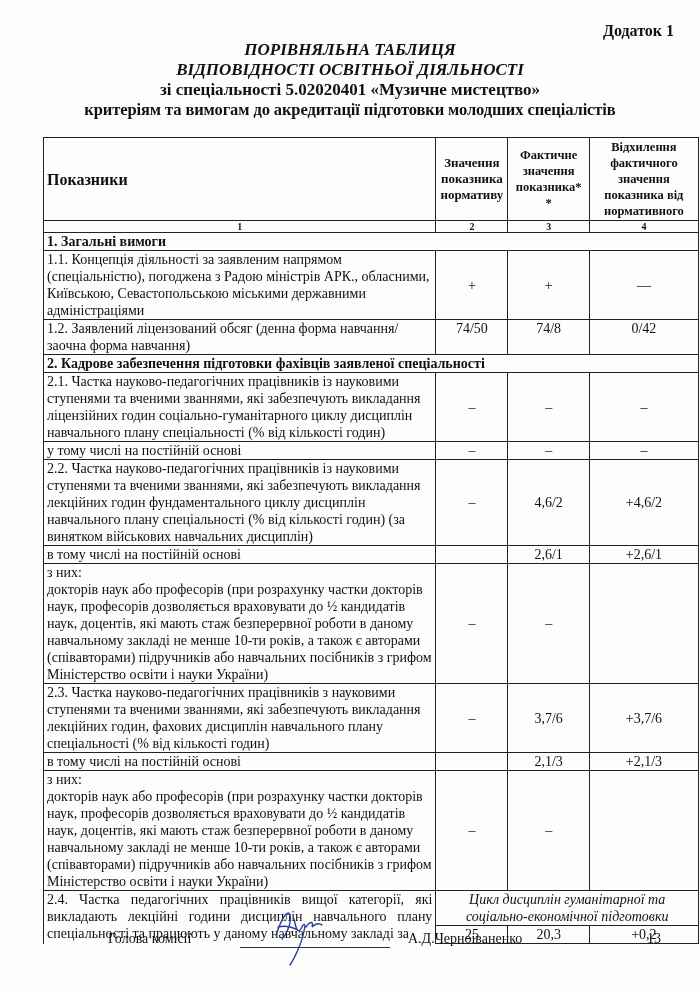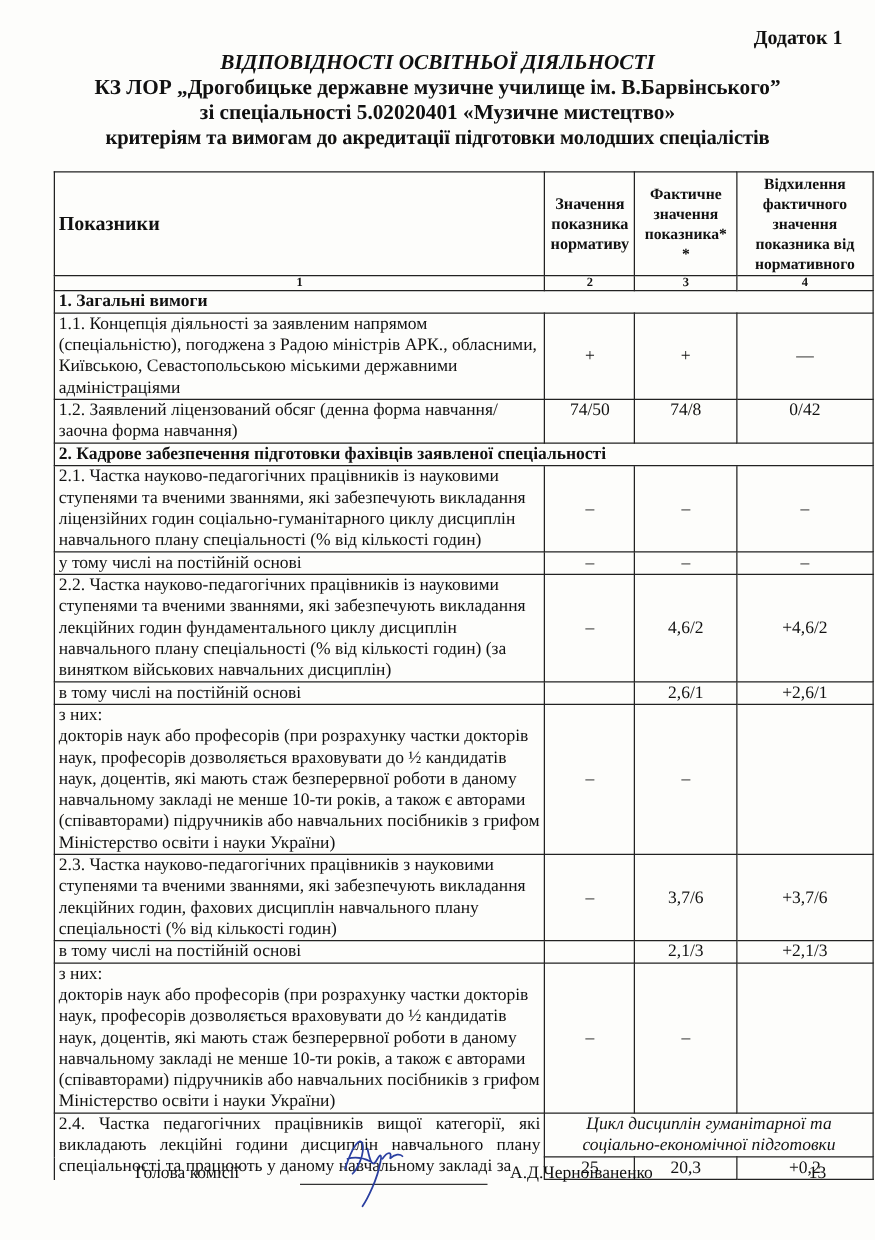--- a/index.html
+++ b/index.html
@@ -51,22 +51,22 @@
   .f-sign { position: absolute; left: 268px; top: -18px; width: 60px; height: 62px; }
   .f-name { position: absolute; left: 408px; top: 8px; }
   .f-page { position: absolute; left: 647px; top: 8px; }
 </style>
 </head>
 <body>
 
 <div class="appendix">Додаток 1</div>
 
 <div class="titles">
+  <div class="t-italic">ПОРІВНЯЛЬНА ТАБЛИЦЯ</div>
   <div class="t-italic">ВІДПОВІДНОСТІ ОСВІТНЬОЇ ДІЯЛЬНОСТІ</div>
-  <div class="t-bold">КЗ ЛОР „Дрогобицьке державне музичне училище ім. В.Барвінського”</div>
   <div class="t-bold">зі спеціальності 5.02020401 «Музичне мистецтво»</div>
   <div class="t-bold2">критеріям та вимогам до акредитації підготовки молодших спеціалістів</div>
 </div>
 
 <table class="main">
   <colgroup>
     <col class="col1">
       <col class="col2">
       <col class="col3">
       <col class="col4">

